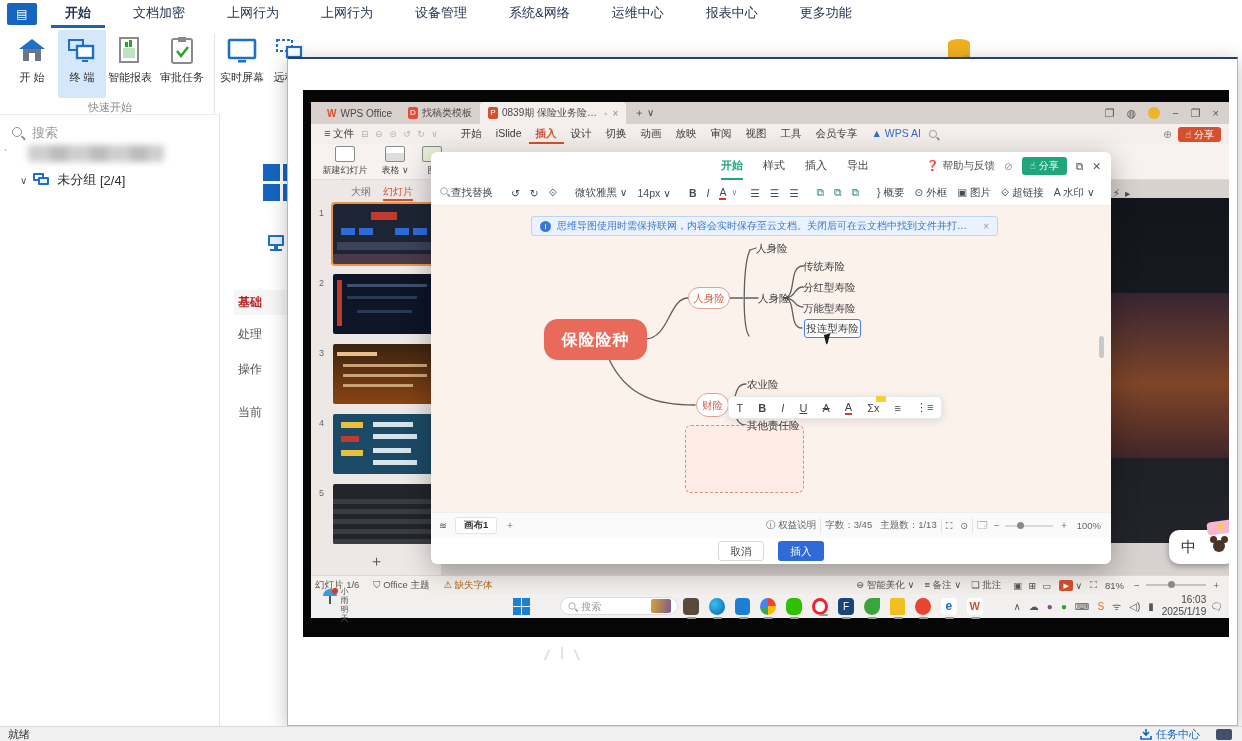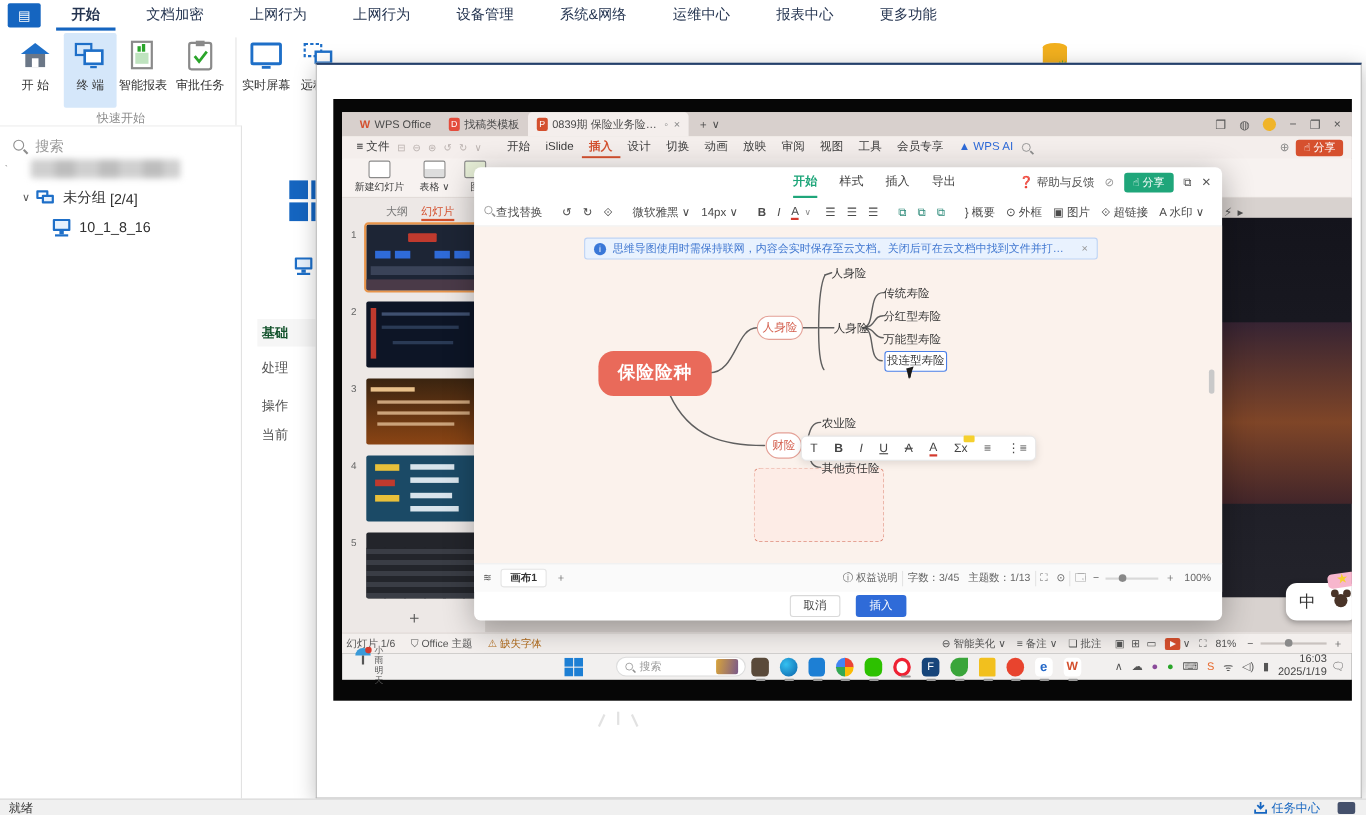--- a/index.html
+++ b/index.html
@@ -251,38 +251,34 @@
   <div class="abs redact" style="left:28px;top:30px;width:136px;height:17px"></div>
   <div class="tree-row" style="top:54px">
     <span class="caret">∨</span>
     <span class="groupicon">
         <span class="gm1"></span>
         <span class="gm2"></span>
       </span>
     <span>未分组</span>&nbsp;
     <span>[2/4]</span>
   </div>
-  <div class="tree-row" style="top:80px">
-    <span class="mon" style="margin:0 8px 4px 48px;border-color:#1e6fc8"></span>
-    <span>10_1_8_16</span>
-  </div>
 </div>
 
 <div class="abs midpanel">
   <div class="abs winlogo" style="left:43px;top:50px">
       <div></div>
       <div></div>
       <div></div>
       <div></div>
     </div>
   <div class="abs" style="left:48px;top:118px"><span class="mon" style="border-color:#1e6fc8"></span></div>
-  <div class="mrow" style="top:176px;font-weight:bold;color:#14532d;background:#f6f6f6;width:80px;left:14px;padding:4px 4px">基础</div>
+  <div class="mrow" style="top:176px;font-weight:bold;color:#b91c1c;background:#f6f6f6;width:80px;left:14px;padding:4px 4px">基础</div>
   <div class="mrow" style="top:212px">处理</div>
   <div class="mrow" style="top:247px">操作</div>
-  <div class="mrow" style="top:273px">当前</div>
+  <div class="mrow" style="top:290px">当前</div>
 </div>
 
 <div class="abs overlay">
   <div class="viewer">
 
     <div class="wps">
       <div class="wps-tabs">
         <div class="wtab" style="margin-left:8px">
           <span class="wlogo">W</span>
           <span>WPS Office</span>

